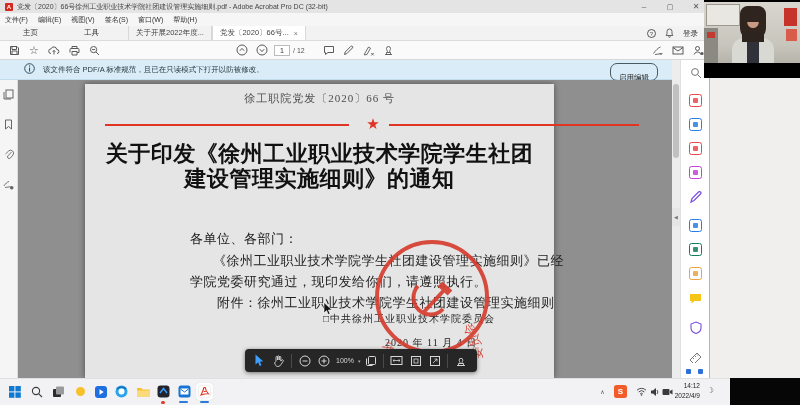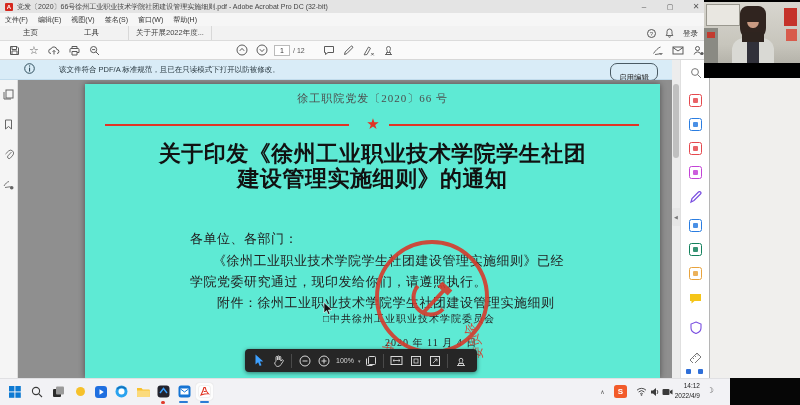--- a/index.html
+++ b/index.html
@@ -32,29 +32,29 @@
     border-bottom:1px solid #d8d8d8;display:flex;align-items:center;}
   .tbi{width:20px;height:16px;display:flex;align-items:center;justify-content:center;flex:0 0 auto;}
   .tbi svg{display:block;}
   .starglyph{font-size:11px;color:#5a5a5a;line-height:11px;}
   .pagebox{width:16px;height:11px;border:1px solid #bbb;background:#fff;font-size:7px;
     text-align:center;line-height:10px;color:#333;margin:0 3px 0 2px;}
   .pagetotal{font-size:7px;color:#555;}
   .tbsp{width:10px;}
   
   .notice{position:absolute;left:0;top:60px;width:672px;height:20px;background:#d9ecf7;
-    border-bottom:1px solid #c2dcec;display:flex;align-items:center;font-size:7.5px;color:#2b3a42;gap:16px;}
+    border-bottom:1px solid #c2dcec;display:flex;align-items:center;font-size:7.5px;color:#2b3a42;}
   .noticeinfo{margin:0 8px 0 24px;}
   .noticebtn{position:absolute;right:14px;top:3px;height:13px;padding:8px 8px;border:1px solid #4a5a63;
     border-radius:7px;font-size:7.5px;line-height:12px;color:#222;background:transparent;}
   
   .leftbar{position:absolute;left:0;top:80px;width:18px;height:298px;background:#f5f5f5;
     border-right:1px solid #ddd;display:flex;flex-direction:column;align-items:center;padding-top:6px;gap:12px;}
   .docpane{position:absolute;left:18px;top:80px;width:654px;height:298px;background:#8f8f8f;overflow:hidden;}
-  .page{position:absolute;left:67px;top:4px;width:575px;height:294px;background:#5eead4;
+  .page{position:absolute;left:67px;top:4px;width:469px;height:294px;background:#e5e5e5;
     box-shadow:0 0 6px rgba(0,0,0,.45);font-family:"Liberation Serif","DejaVu Serif",serif;color:#1c1c1c;}
   .docnum{position:absolute;left:0;top:7px;width:100%;text-align:center;font-size:11px;color:#4d4d4d;letter-spacing:1px;}
   .redline{position:absolute;top:40px;height:2px;background:#e03425;}
   .redstar{position:absolute;top:30px;left:268px;width:40px;text-align:center;color:#e03425;font-size:15px;line-height:20px;}
   .doctitle{position:absolute;width:100%;text-align:center;font-weight:bold;font-size:22px;color:#111;letter-spacing:.5px;}
   .bodyline{position:absolute;font-size:13px;color:#222;letter-spacing:.5px;white-space:nowrap;margin-top:34px;}
   .signline{position:absolute;font-size:10px;color:#222;letter-spacing:1px;}
   .stampwrap{position:absolute;left:287px;top:152px;opacity:.9;}
   .cursor{position:absolute;left:238px;top:218px;}
   
@@ -125,20 +125,24 @@
     <span class="menuitem">窗口(W)</span>
     <span class="menuitem">帮助(H)</span>
   </div>
 
   <div class="tabrow">
     <div class="navbtn">主页</div>
     <div class="navbtn">工具</div>
     <div class="doctab" style="margin-left:6px">
       <span>关于开展2022年度...</span>
     </div>
+    <div class="doctab active">
+      <span>党发〔2020〕66号...</span>
+      <span class="tabclose">×</span>
+    </div>
     <div class="tabrt">
       <span class="helpcirc">?</span>
       <span>
         <svg width="9" height="10" viewBox="0 0 9 10">
             <path d="M1.2,7.5 L7.8,7.5 L7,6 L7,3.5 A2.5,2.5 0 0 0 2,3.5 L2,6 Z M3.6,8.4 a0.9,0.9 0 0 0 1.8,0" fill="none" stroke="#555" stroke-width=".9"></path>
           </svg>
       </span>
       <span style="font-size:7.5px;color:#333">登录</span>
     </div>
   </div>

